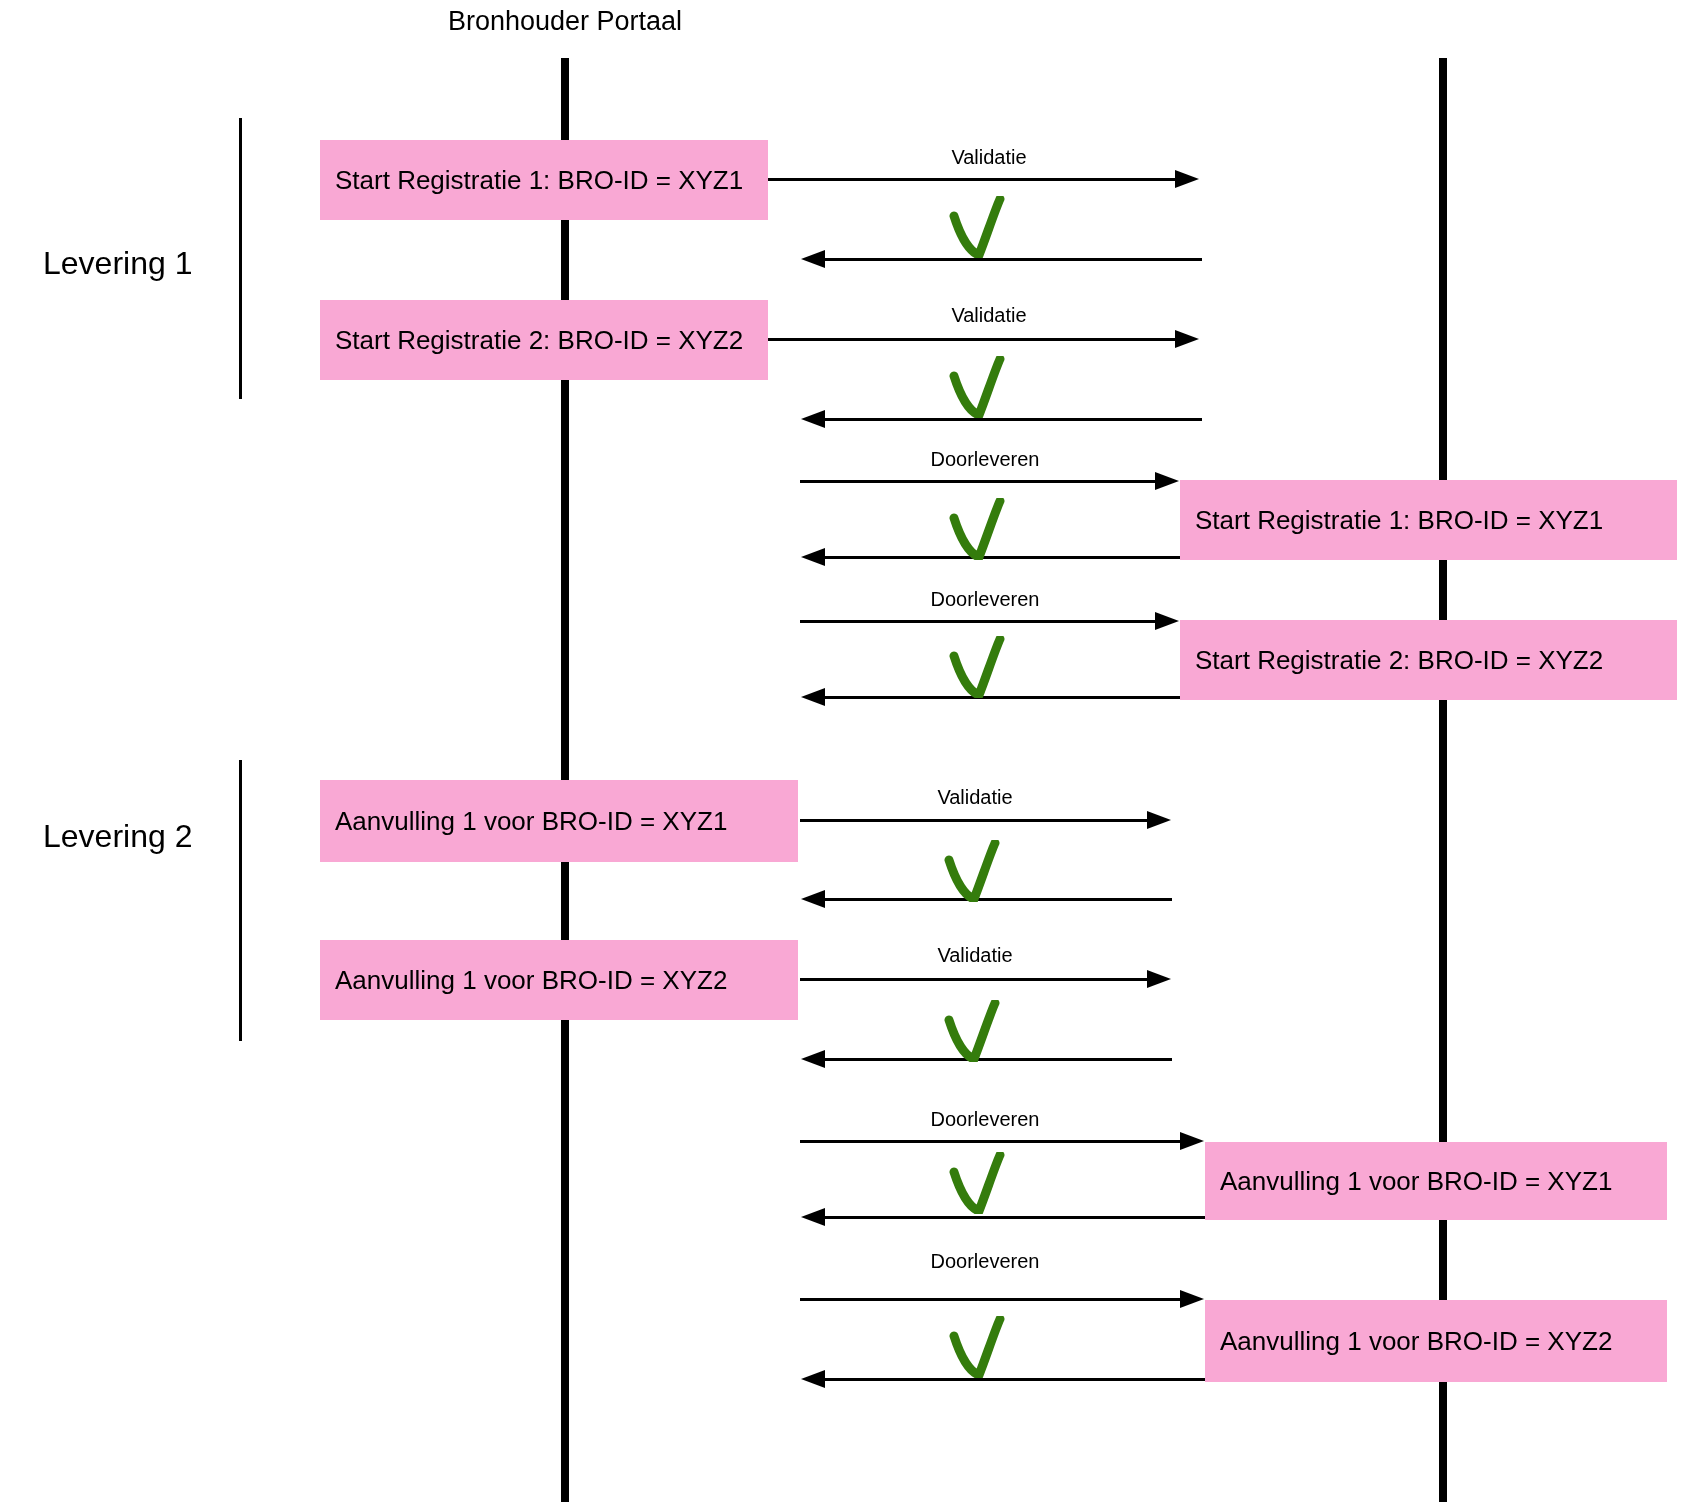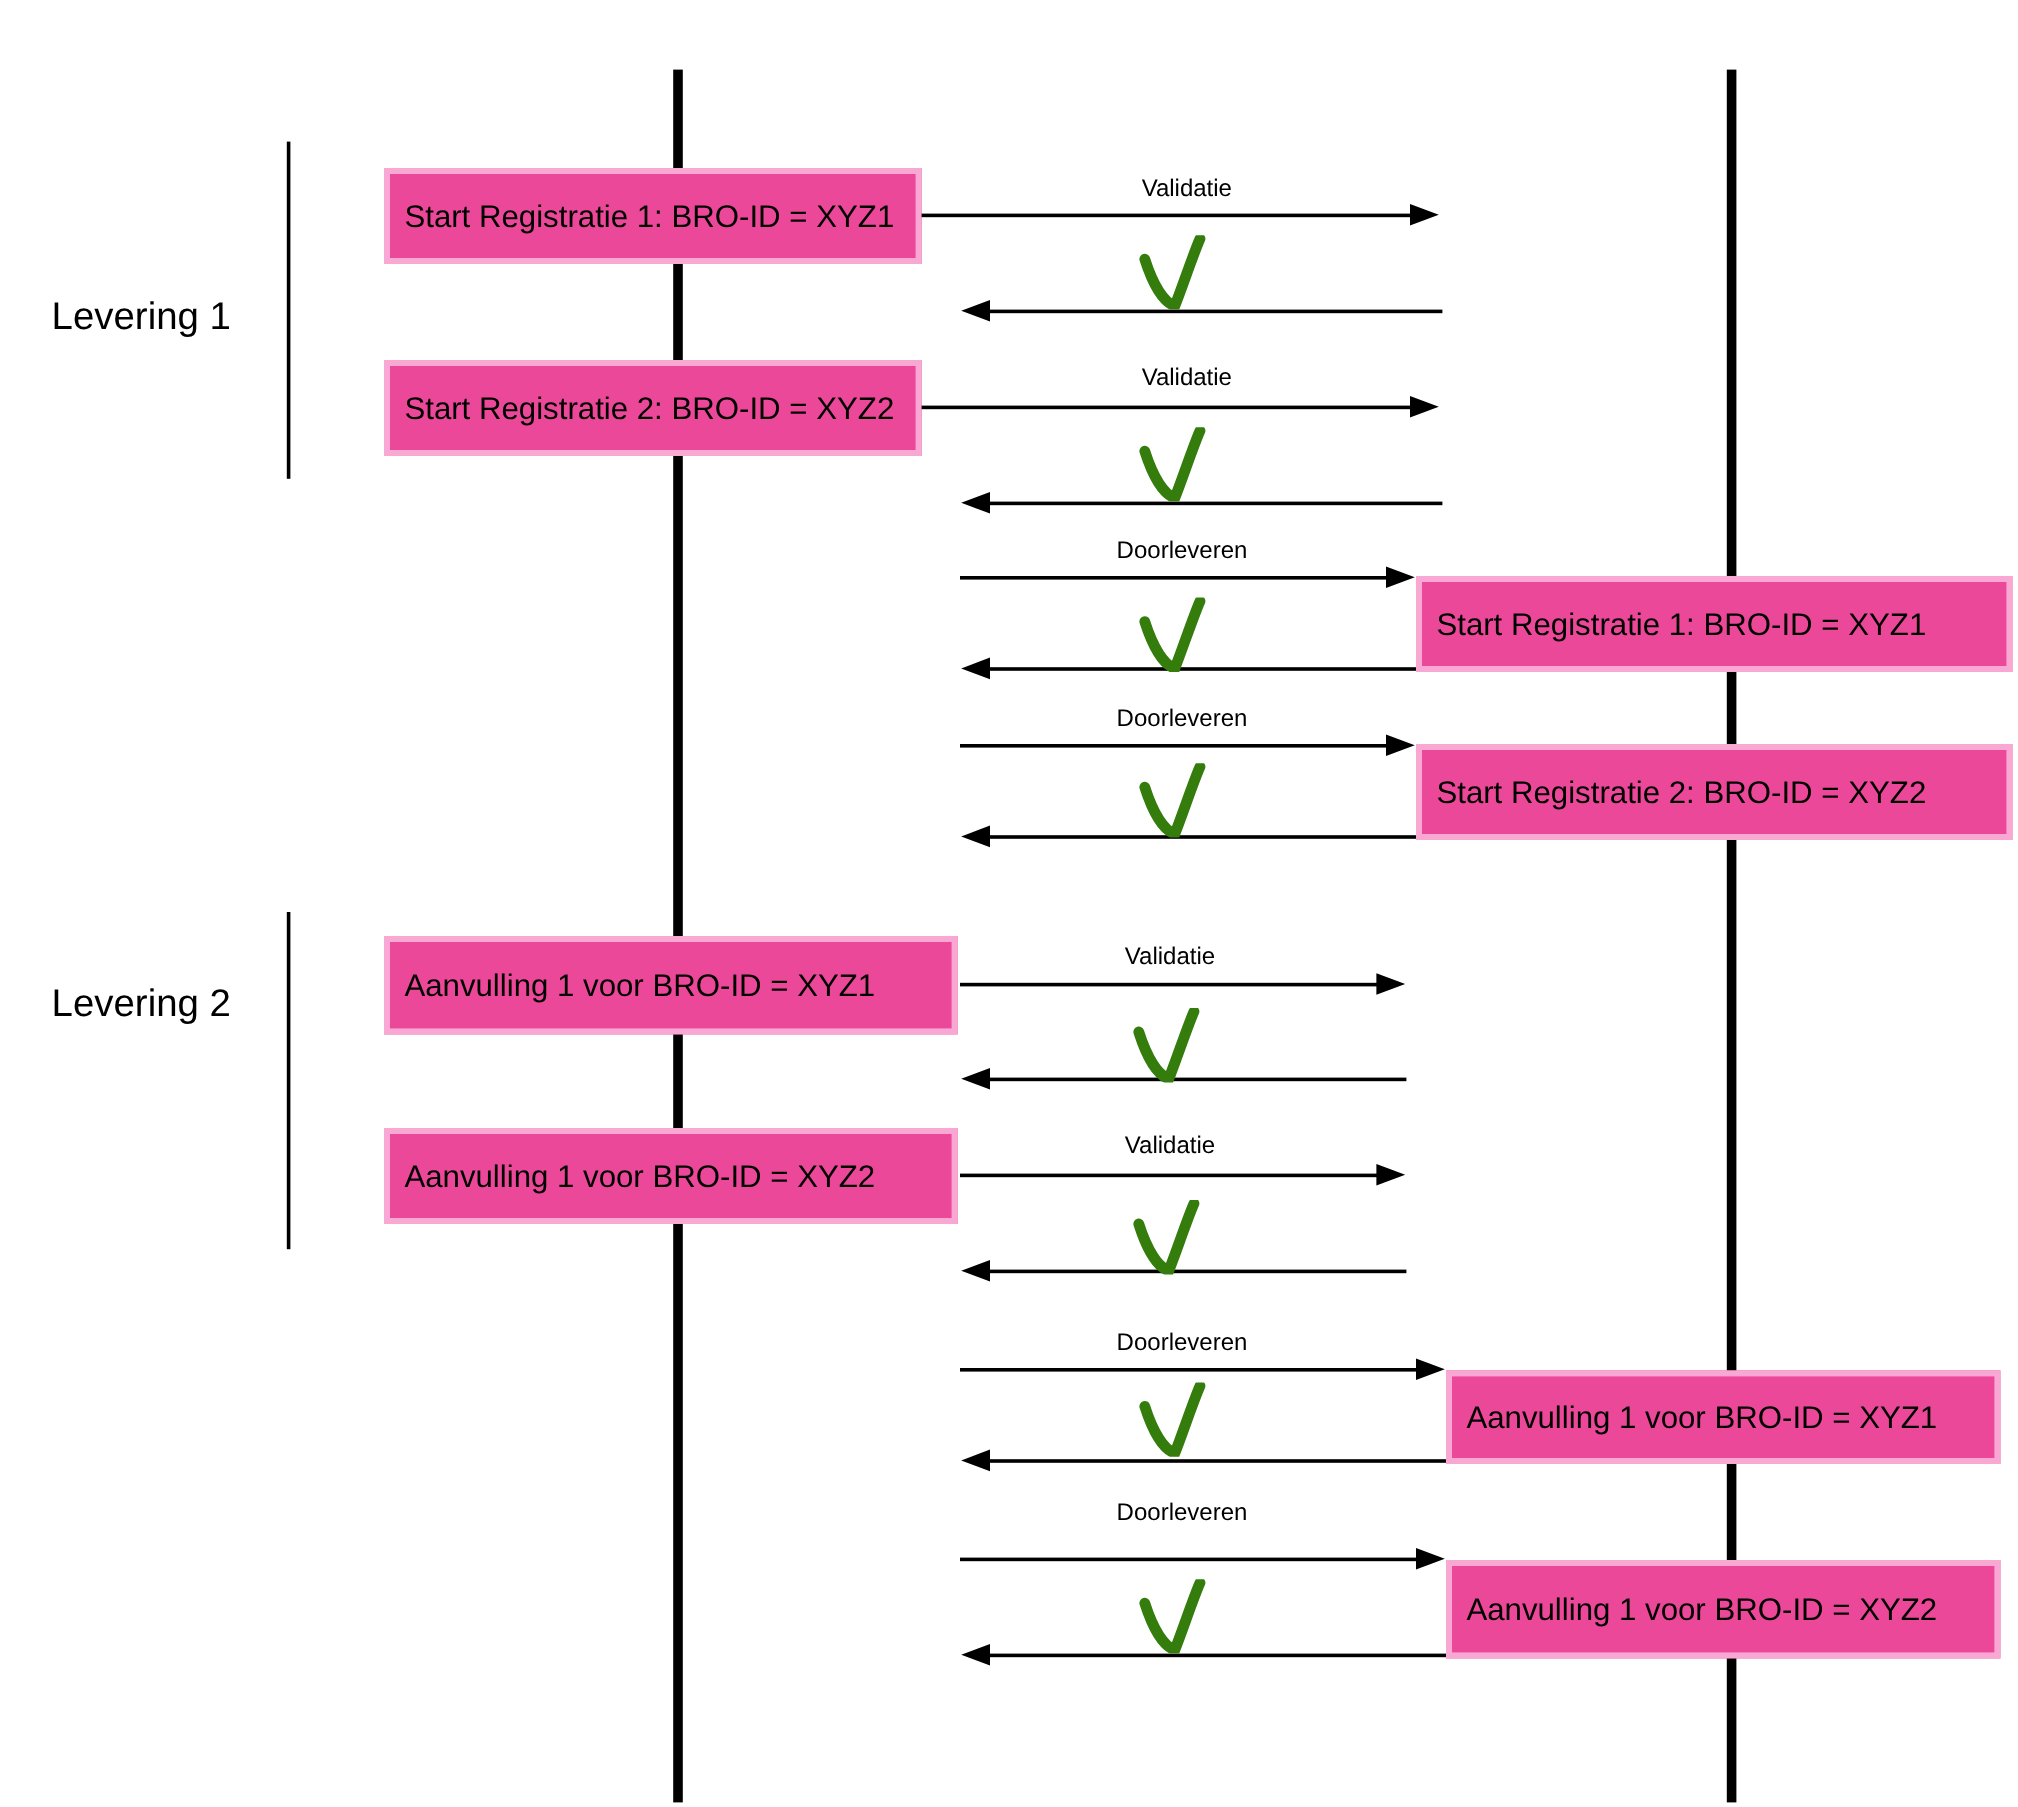--- a/index.html
+++ b/index.html
@@ -5,35 +5,36 @@
   html,body { margin:0; padding:0; background:#ffffff; }
   #canvas {
     position:relative; width:1682px; height:1506px; background:#ffffff;
     font-family:"Liberation Sans", sans-serif; color:#000000; overflow:hidden;
   }
   .actor-title { position:absolute; width:400px; text-align:center; font-size:27px; z-index:3; }
   .lifeline { position:absolute; width:8px; background:#000; z-index:1; }
   .bracket { position:absolute; width:3px; background:#000; z-index:2; }
   .group-label { position:absolute; font-size:32px; z-index:2; }
   .mbox {
-    position:absolute; background:#ec4899; border:5px solid #f9a8d4; box-sizing:border-box;
+    position:absolute; background:#f9a8d4; border:3px solid #f9a8d4; box-sizing:border-box;
     display:flex; align-items:center; padding-left:12px; font-size:26px; z-index:2;
   }
   .alabel { position:absolute; width:300px; text-align:center; font-size:20px; z-index:3; }
   .arr { position:absolute; height:3px; background:#000; z-index:3; }
   .arr i { position:absolute; display:block; width:0; height:0; }
   .arr i.hr { right:-23px; top:-8px; border-top:9px solid transparent; border-bottom:9px solid transparent; border-left:24px solid #000; }
   .arr i.hl { left:-23px; top:-8px; border-top:9px solid transparent; border-bottom:9px solid transparent; border-right:24px solid #000; }
   .check { position:absolute; z-index:4; }
 </style>
 </head>
 <body>
 
 <div id="canvas">
 
+  <div class="actor-title" style="left:365px;top:6px">Bronhouder Portaal</div>
 
   <div class="lifeline" style="left:561px;top:58px;height:1444px"></div>
   <div class="lifeline" style="left:1439px;top:58px;height:1444px"></div>
 
   <div class="bracket" style="left:239px;top:118px;height:281px"></div>
   <div class="group-label" style="left:43px;top:245px">Levering 1</div>
   <div class="bracket" style="left:239px;top:760px;height:281px"></div>
   <div class="group-label" style="left:43px;top:818px">Levering 2</div>
 
   <div class="mbox" style="left:320px;top:140px;width:448px;height:80px">Start Registratie 1: BRO-ID = XYZ1</div>

